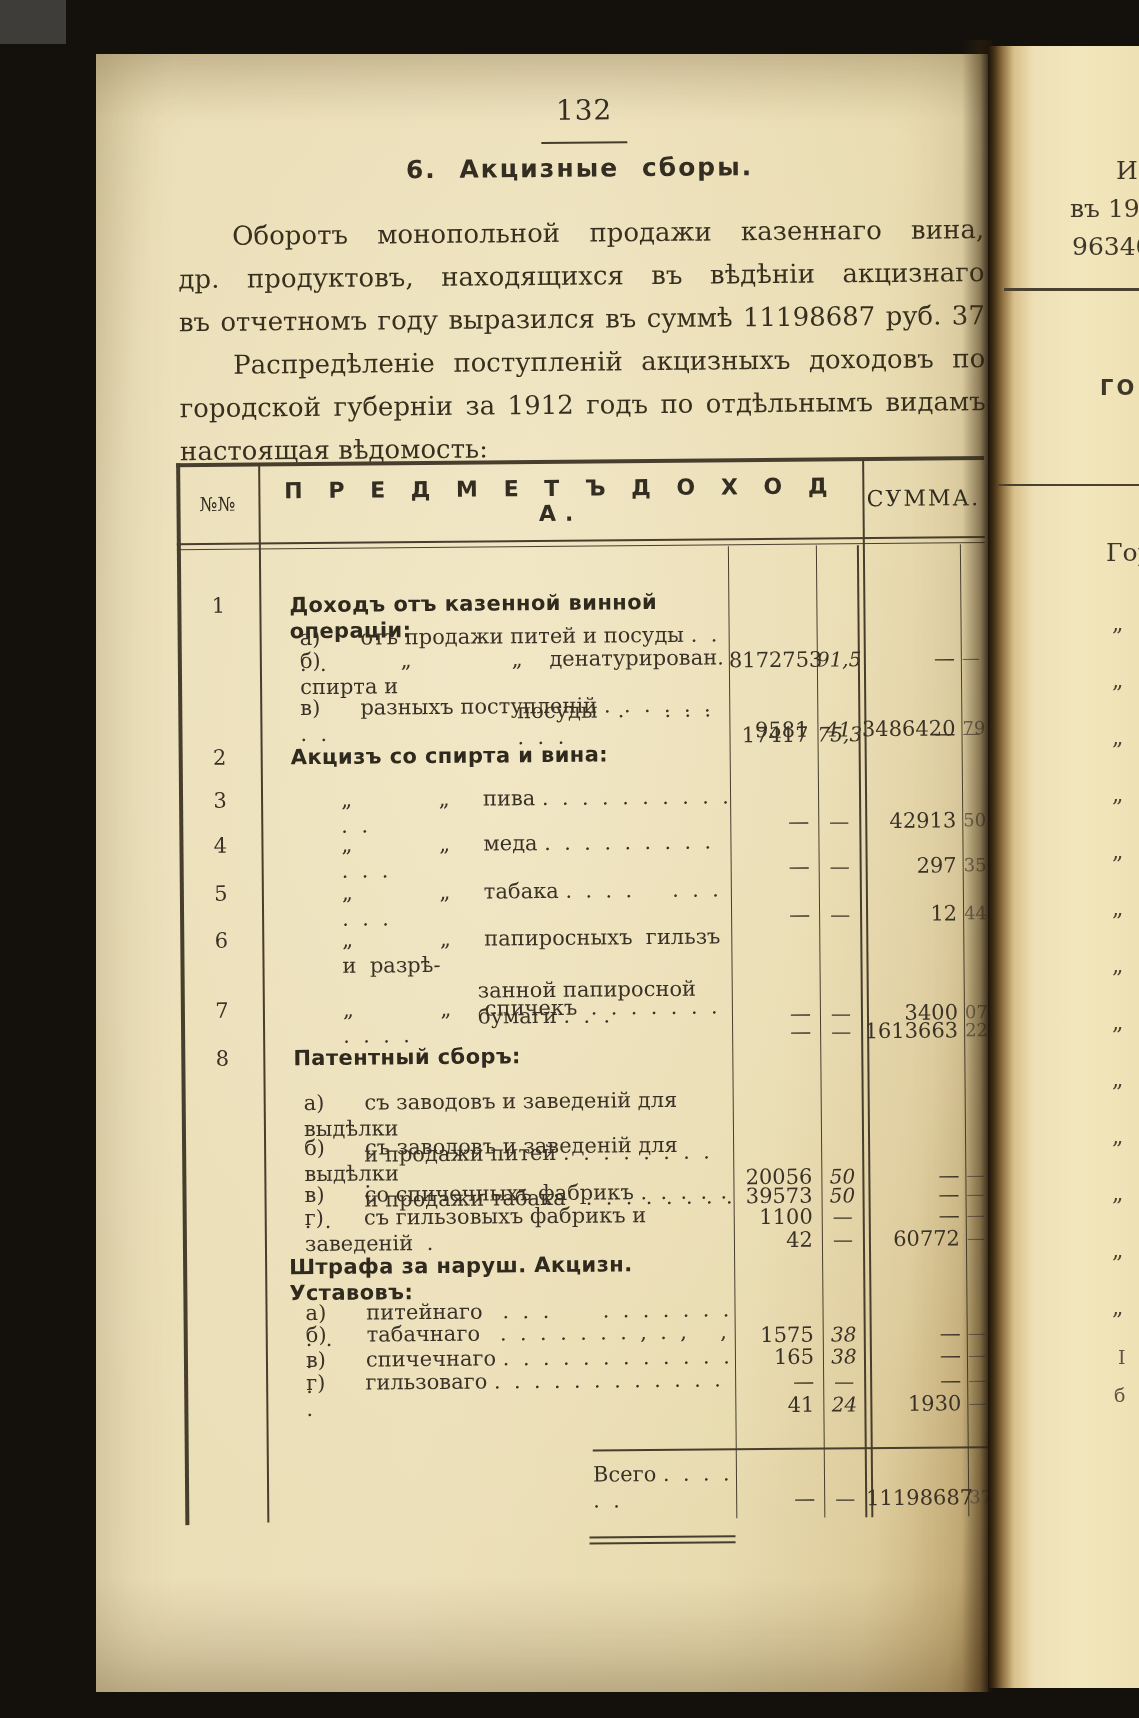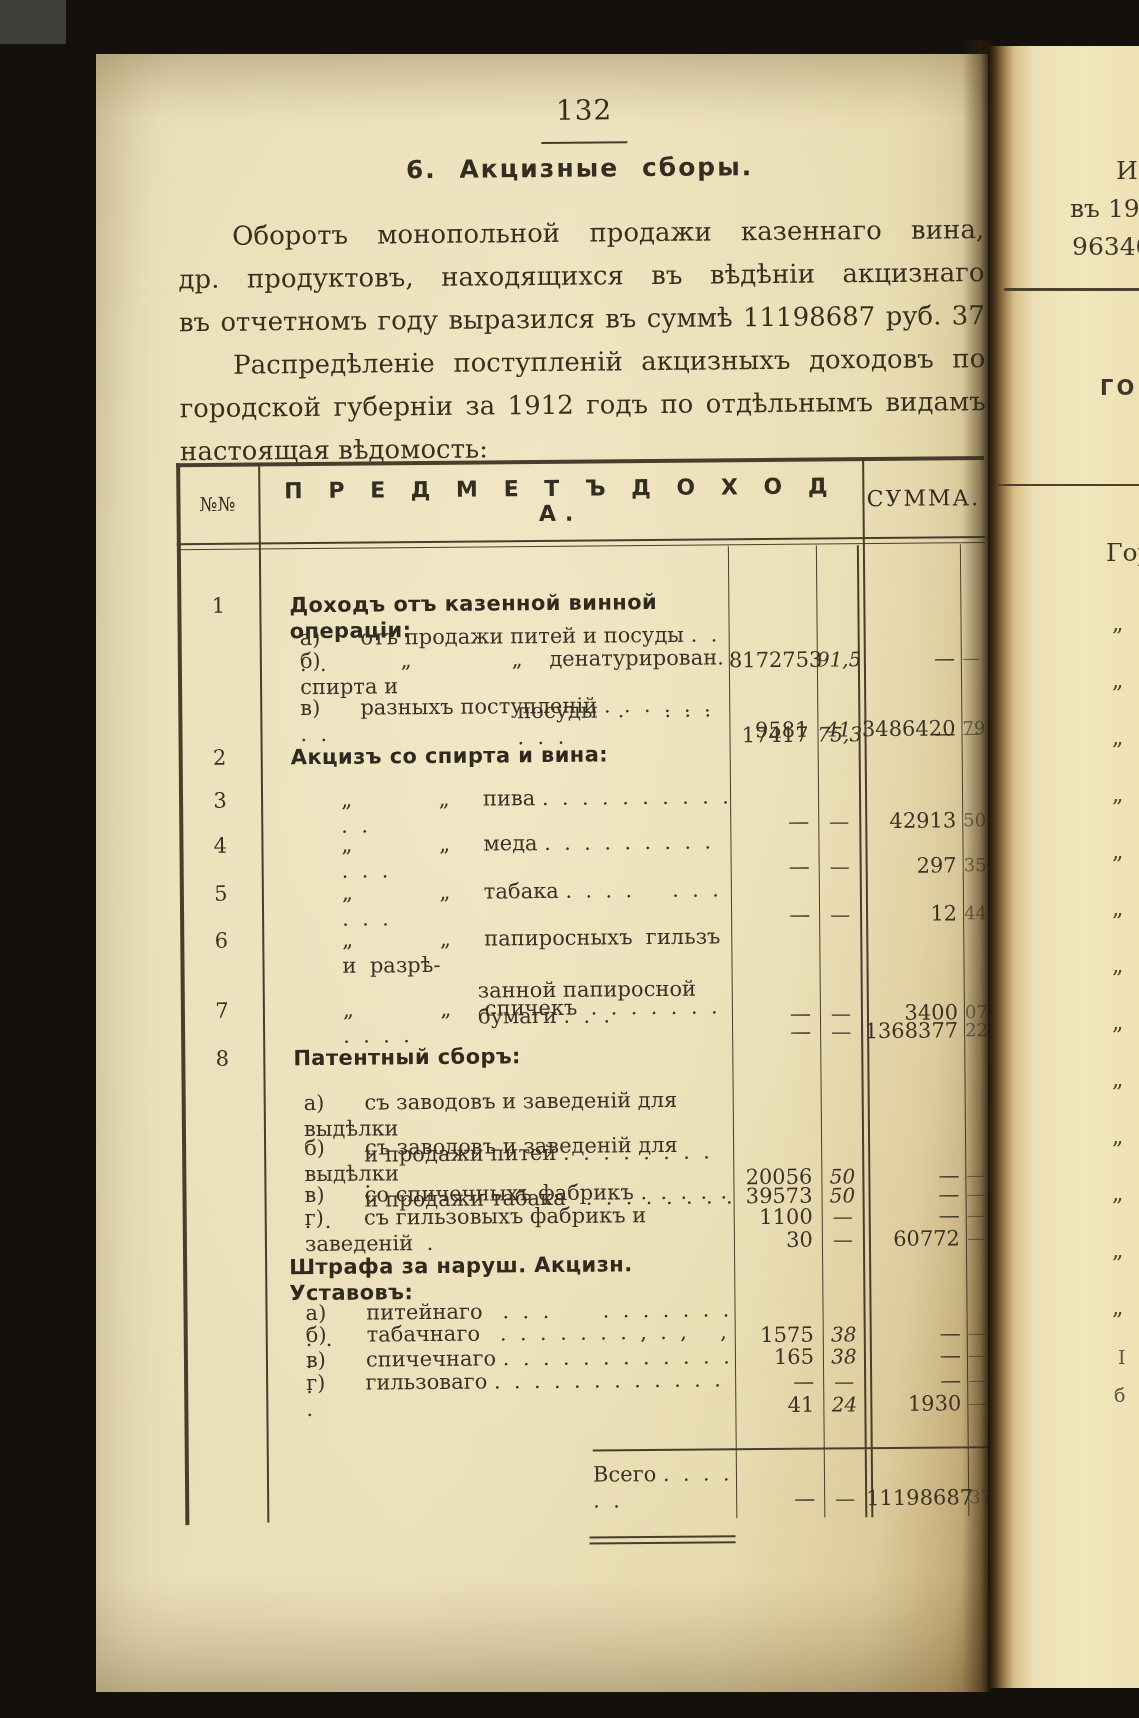--- a/index.html
+++ b/index.html
@@ -178,21 +178,21 @@
           <div class="c-r1">—</div>
           <div class="c-k1">—</div>
           <div class="c-r2">3400</div>
           <div class="c-k2">07</div>
         </div>
         <div class="trow" style="top: 941px;">
           <div class="c-num">7</div>
           <div class="c-item"><div class="" style="padding-left: 80px;">„             „     спичекъ  .  .  .  .  .  .  .  .  .  .  .</div></div>
           <div class="c-r1">—</div>
           <div class="c-k1">—</div>
-          <div class="c-r2">1368377</div>
+          <div class="c-r2">1613663</div>
           <div class="c-k2">22</div>
         </div>
         <div class="trow sec" style="top: 989px;">
           <div class="c-num">8</div>
           <div class="c-item"><div class="" style="padding-left: 30px;">Патентный сборъ:</div></div>
           <div class="c-r1"></div>
           <div class="c-k1"></div>
           <div class="c-r2"></div>
           <div class="c-k2"></div>
         </div>
@@ -216,21 +216,21 @@
           <div class="c-num"></div>
           <div class="c-item"><div class="" style="padding-left: 40px;">в)      со спичечныхъ фабрикъ .  .  .  .  .  .  .</div></div>
           <div class="c-r1">1100</div>
           <div class="c-k1">—</div>
           <div class="c-r2">—</div>
           <div class="c-k2">—</div>
         </div>
         <div class="trow" style="top: 1149px;">
           <div class="c-num"></div>
           <div class="c-item"><div class="" style="padding-left: 40px;">г)      съ гильзовыхъ фабрикъ и заведеній  .</div></div>
-          <div class="c-r1">30</div>
+          <div class="c-r1">42</div>
           <div class="c-k1">—</div>
           <div class="c-r2">60772</div>
           <div class="c-k2">—</div>
         </div>
         <div class="trow sec" style="top: 1198px;">
           <div class="c-num"></div>
           <div class="c-item"><div class="" style="padding-left: 24px;">Штрафа за наруш. Акцизн. Уставовъ:</div></div>
           <div class="c-r1"></div>
           <div class="c-k1"></div>
           <div class="c-r2"></div>

